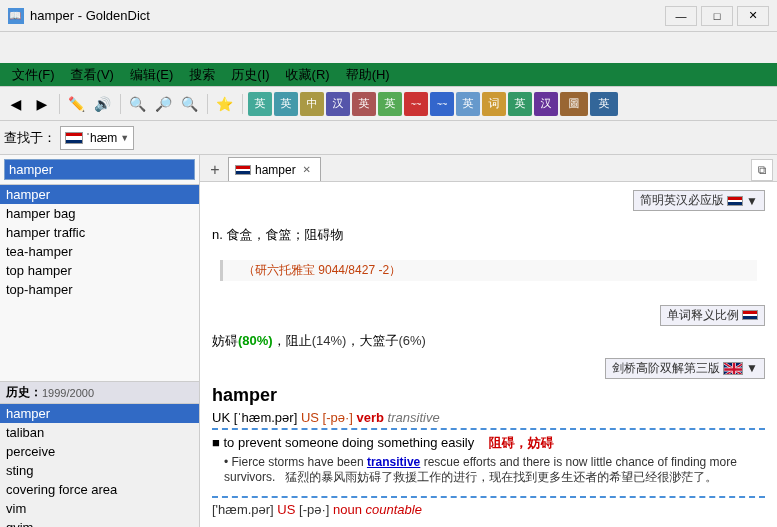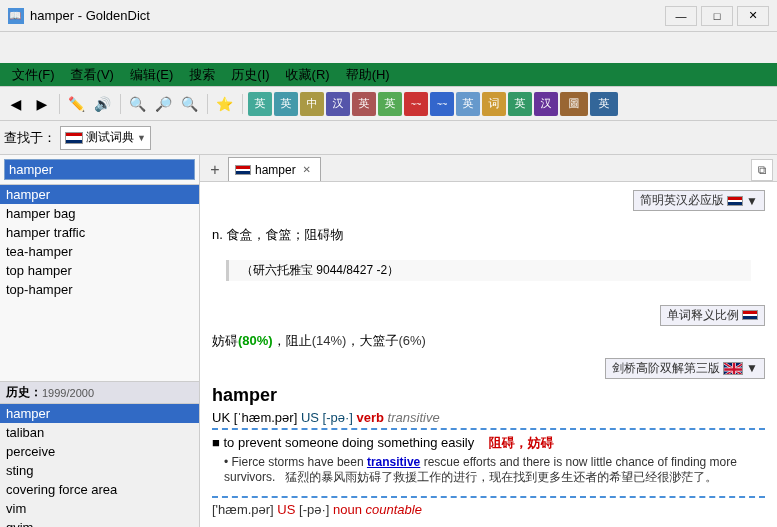--- a/index.html
+++ b/index.html
@@ -326,25 +326,25 @@
       margin: 14px 0;
       font-size: 13px;
       line-height: 1.6;
     }
     .tense-line {
       color: #333;
       font-size: 13px;
       margin: 4px 0;
     }
     .ref-line {
-      color: #000000;
+      color: #c2410c;
       font-size: 12px;
-      margin: 4px 14px;
+      margin: 4px 8px;
       background: #f8f8f8;
-      padding: 2px 12px;
+      padding: 2px 20px;
       border-left: 3px solid #ccc;
     }
 
     .freq-line {
       font-size: 13px;
       margin: 6px 0 4px 0;
     }
     .freq-word { color: #000; }
     .freq-pct-high { color: #00a000; font-weight: bold; }
     .freq-pct-mid { color: #333; }
@@ -358,21 +358,21 @@
       color: #000;
       margin-bottom: 4px;
     }
     .phonetics-line {
       font-size: 13px;
       margin-bottom: 4px;
       border-bottom: 2px dashed #4a90d9;
       padding-bottom: 3px;
     }
     .phonetic-uk { color: #000; }
-    .phonetic-us { color: #0c4a6e; }
+    .phonetic-us { color: #c2410c; }
     .pos-label { color: #c00; font-weight: bold; }
     .trans-label { color: #737373; font-weight: normal; font-style: italic; }
     .definition-line {
       font-size: 13px;
       margin: 3px 0;
     }
     .def-bullet { color: #000; font-weight: bold; }
     .highlight-blue { color: #0000cc; text-decoration: underline; font-weight: bold; }
     .example-bullet { color: #333; font-size: 12px; margin: 2px 0 2px 12px; }
     .chinese-trans { color: #333; font-size: 12px; }
@@ -457,21 +457,21 @@
   <div class="tb-btn" style="background:#339966;color:white;font-size:11px;">英</div>
   <div class="tb-btn" style="background:#663399;color:white;font-size:11px;">汉</div>
   <div class="tb-btn" style="background:#996633;color:white;font-size:11px;width:28px;">圖</div>
   <div class="tb-btn" style="background:#336699;color:white;font-size:11px;width:28px;">英</div>
 </div>
 
 <div id="search-bar">
   <span id="search-label">查找于：</span>
   <div id="dict-selector">
     <div id="dict-flag"></div>
-    <span>测试词典</span>
+    <span>ˈhæm</span>
     <span id="dict-dropdown-arrow">▼</span>
   </div>
 </div>
 
 <div id="main">
 
   <div id="left-panel">
 
     <div id="search-input-box">
       <input id="search-input" type="text" value="hamper" style="">

